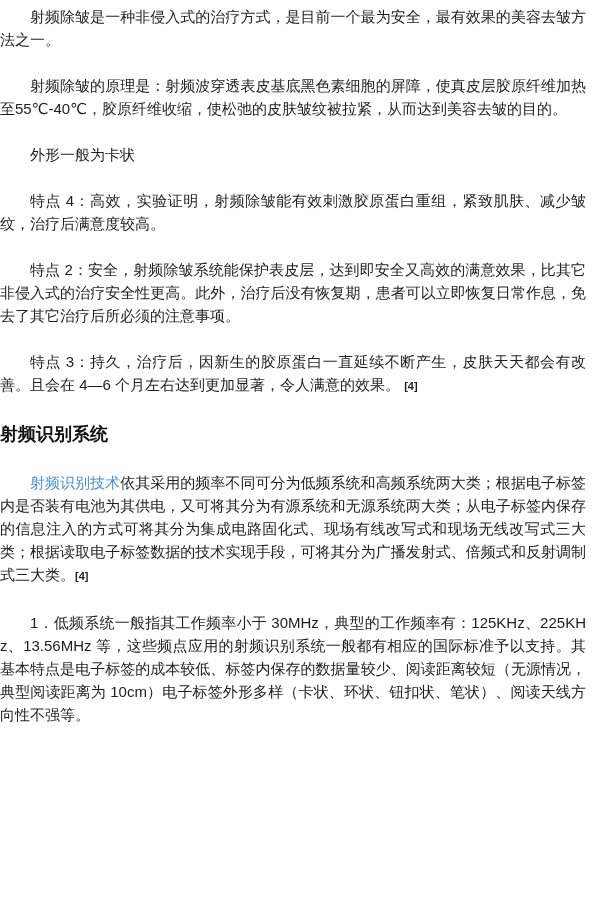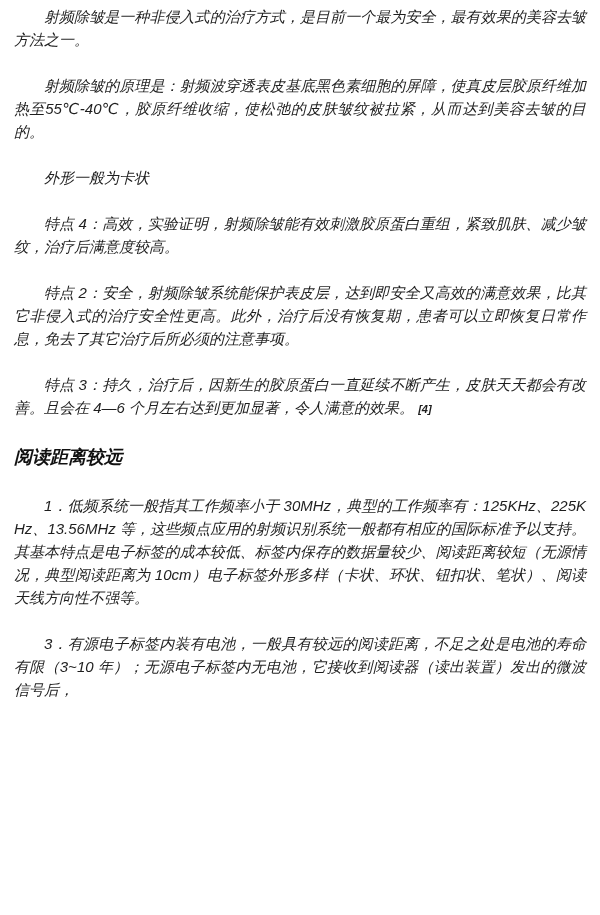--- a/index.html
+++ b/index.html
@@ -5,25 +5,24 @@
   html, body {
     margin: 0;
     padding: 0;
     background: #ffffff;
   }
   .page {
     width: 600px;
     height: 745px;
     box-sizing: border-box;
     background: #ffffff;
-    padding: 5px 14px 0 14px;
+    padding: 5px 14px 0 0;
     overflow: hidden;
     font-family: "Liberation Sans", "DejaVu Sans", sans-serif;
     color: #1e1e1e;
-    font-style: italic;
   }
   .para {
     margin: 0 0 23px 0;
     font-size: 15px;
     line-height: 23px;
     text-align: justify;
     text-indent: 2em;
     word-break: break-all;
   }
   .heading {
@@ -57,21 +56,22 @@
 
   <p class="para">外形一般为卡状</p>
 
   <p class="para">特点 4：高效，实验证明，射频除皱能有效刺激胶原蛋白重组，紧致肌肤、减少皱纹，治疗后满意度较高。</p>
 
   <p class="para">特点 2：安全，射频除皱系统能保护表皮层，达到即安全又高效的满意效果，比其它非侵入式的治疗安全性更高。此外，治疗后没有恢复期，患者可以立即恢复日常作息，免去了其它治疗后所必须的注意事项。</p>
 
   <p class="para"><span>特点 3：持久，治疗后，因新生的胶原蛋白一直延续不断产生，皮肤天天都会有改善。且会在 4—6 个月左右达到更加显著，令人满意的效果。</span>
     <span class="ref">[4]</span></p>
 
-  <h2 class="heading">阅读距离较远</h2>
+  <h2 class="heading">射频识别系统</h2>
 
+  <p class="para"><a class="link" href="#">射频识别技术</a><span>依其采用的频率不同可分为低频系统和高频系统两大类；根据电子标签内是否装有电池为其供电，又可将其分为有源系统和无源系统两大类；从电子标签内保存的信息注入的方式可将其分为集成电路固化式、现场有线改写式和现场无线改写式三大类；根据读取电子标签数据的技术实现手段，可将其分为广播发射式、倍频式和反射调制式三大类。</span><span class="ref">[4]</span></p>
 
   <p class="para">1．低频系统一般指其工作频率小于 30MHz，典型的工作频率有：125KHz、225KHz、13.56MHz 等，这些频点应用的射频识别系统一般都有相应的国际标准予以支持。其基本特点是电子标签的成本较低、标签内保存的数据量较少、阅读距离较短（无源情况，典型阅读距离为 10cm）电子标签外形多样（卡状、环状、钮扣状、笔状）、阅读天线方向性不强等。</p>
 
 
   <p class="para">3．有源电子标签内装有电池，一般具有较远的阅读距离，不足之处是电池的寿命有限（3~10 年）；无源电子标签内无电池，它接收到阅读器（读出装置）发出的微波信号后，</p>
 
 </div>
 
 </body></html>

